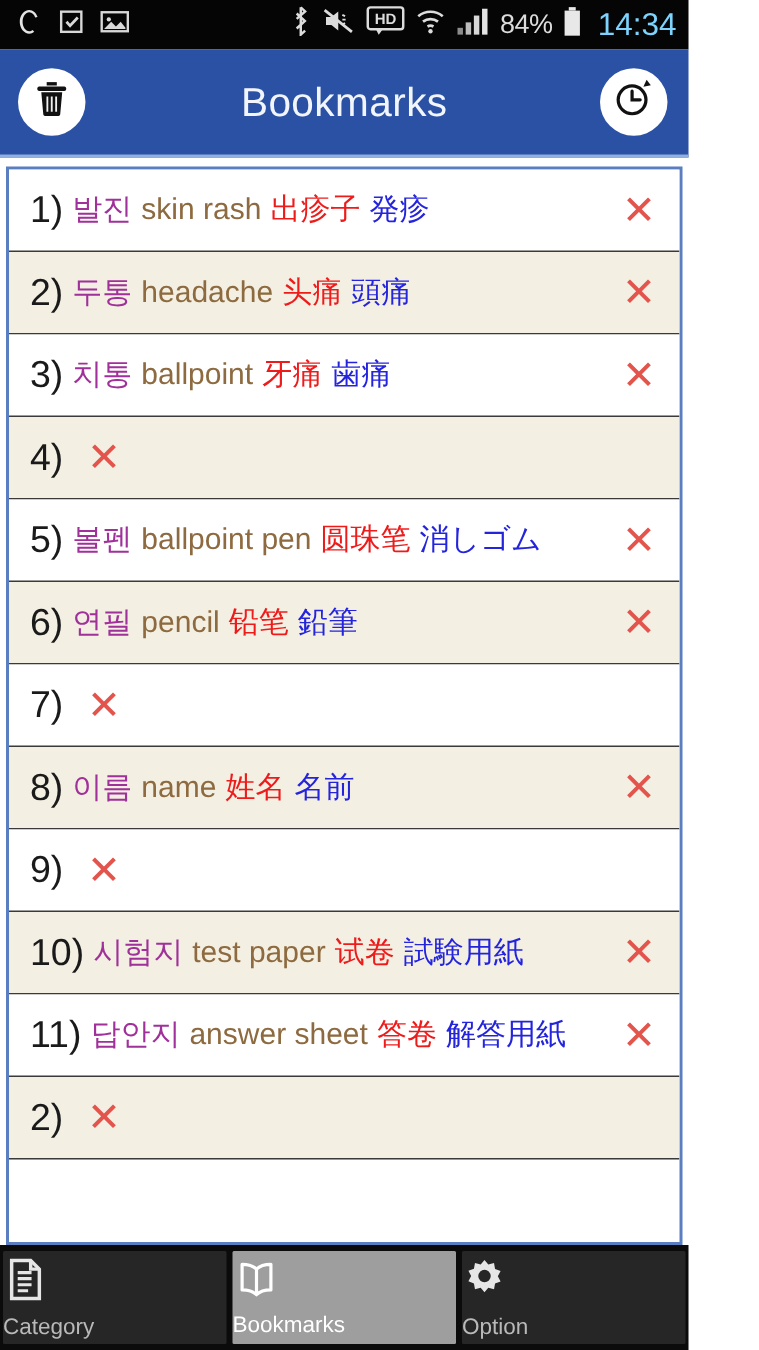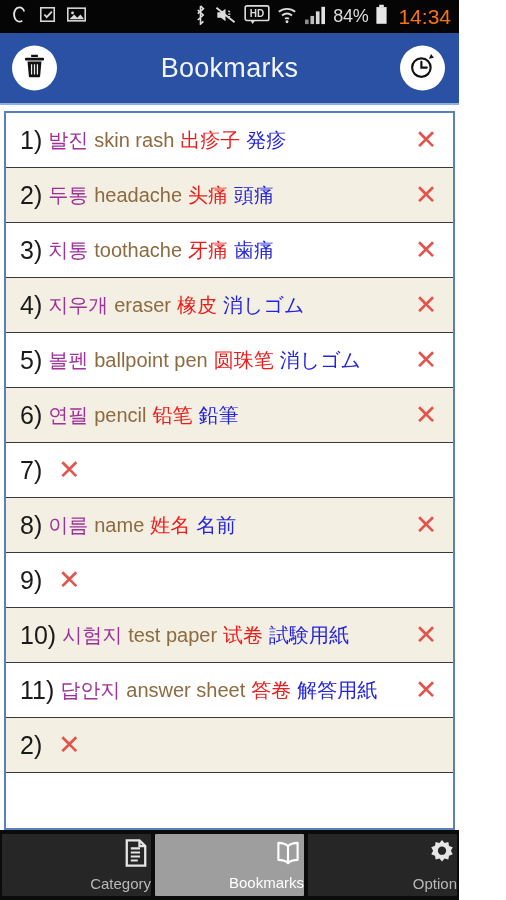--- a/index.html
+++ b/index.html
@@ -14,21 +14,21 @@
 
   
   .statusbar{
     height:33px; background:#050505; flex:0 0 33px;
     display:flex; align-items:center; padding:0 8px 0 10px; color:#e9e9e9;
   }
   .sb-left{ display:flex; align-items:center; gap:9px; }
   .sb-right{ margin-left:auto; display:flex; align-items:center; gap:7px; }
   .sb-ico{ display:block; }
   .sb-pct{ font-size:18px; letter-spacing:-0.3px; color:#dcdcdc; font-weight:400; }
-  .sb-clock{ font-size:21px; color:#f97316; letter-spacing:0px; margin-left:3px;
+  .sb-clock{ font-size:21px; color:#7dd3fc; letter-spacing:0px; margin-left:3px;
              font-family:"Liberation Sans","DejaVu Sans",sans-serif; }
 
   
   .header{
     flex:0 0 72px; background:#2a51a3; position:relative;
     display:flex; align-items:center; justify-content:center;
     border-bottom:2px solid #8fb0e0;
   }
   .header-title{ color:#f2f5fb; font-size:27px; font-weight:400; letter-spacing:0.3px; }
   .hdr-btn{
@@ -73,22 +73,22 @@
     cursor:pointer; line-height:1; font-weight:400;
   }
 
   
   .navbar{
     flex:0 0 70px; background:#0b0b0b; display:flex; align-items:stretch;
     padding:4px 2px 4px 2px; gap:4px;
   }
   .nav-item{
     flex:1 1 0; display:flex; flex-direction:column;
-    align-items:flex-end; justify-content:center; gap:3px;
-    background:#262626; cursor:pointer; border-radius:1px;padding-left:36px;
+    align-items:flex-start; justify-content:center; gap:3px;
+    background:#262626; cursor:pointer; border-radius:1px;
   }
   .nav-item.active{ background:#9e9e9e; }
   .nav-label{ font-size:15px; color:#b9b9b9; }
   .nav-item.active .nav-label{ color:#ffffff; }
   .nav-ico{ display:block; }
 </style>
 </head>
 <body>
 
 <div id="app">
@@ -192,26 +192,25 @@
           <span class="row-text"><span class="w-ko">발진</span><span class="sp"></span><span class="w-en">skin rash</span><span class="sp"></span><span class="w-zh">出疹子</span><span class="sp"></span><span class="w-ja">発疹</span></span>
           <span class="row-del">✕</span>
         </div>
         <div class="row even">
           <span class="row-num">2)</span>
           <span class="row-text"><span class="w-ko">두통</span><span class="sp"></span><span class="w-en">headache</span><span class="sp"></span><span class="w-zh">头痛</span><span class="sp"></span><span class="w-ja">頭痛</span></span>
           <span class="row-del">✕</span>
         </div>
         <div class="row odd">
           <span class="row-num">3)</span>
-          <span class="row-text"><span class="w-ko">치통</span><span class="sp"></span><span class="w-en">toothache</span><span class="sp"></span><span class="w-zh">牙痛</span><span class="sp"></span><span class="w-ja">歯痛</span></span>
+          <span class="row-text"><span class="w-ko">치통</span><span class="sp"></span><span class="w-en">ballpoint</span><span class="sp"></span><span class="w-zh">牙痛</span><span class="sp"></span><span class="w-ja">歯痛</span></span>
           <span class="row-del">✕</span>
         </div>
         <div class="row even">
           <span class="row-num">4)</span>
-          <span class="row-text"><span class="w-ko">지우개</span><span class="sp"></span><span class="w-en">eraser</span><span class="sp"></span><span class="w-zh">橡皮</span><span class="sp"></span><span class="w-ja">消しゴム</span></span>
           <span class="row-del">✕</span>
         </div>
         <div class="row odd">
           <span class="row-num">5)</span>
           <span class="row-text"><span class="w-ko">볼펜</span><span class="sp"></span><span class="w-en">ballpoint pen</span><span class="sp"></span><span class="w-zh">圆珠笔</span><span class="sp"></span><span class="w-ja">消しゴム</span></span>
           <span class="row-del">✕</span>
         </div>
         <div class="row even">
           <span class="row-num">6)</span>
           <span class="row-text"><span class="w-ko">연필</span><span class="sp"></span><span class="w-en">pencil</span><span class="sp"></span><span class="w-zh">铅笔</span><span class="sp"></span><span class="w-ja">鉛筆</span></span>

